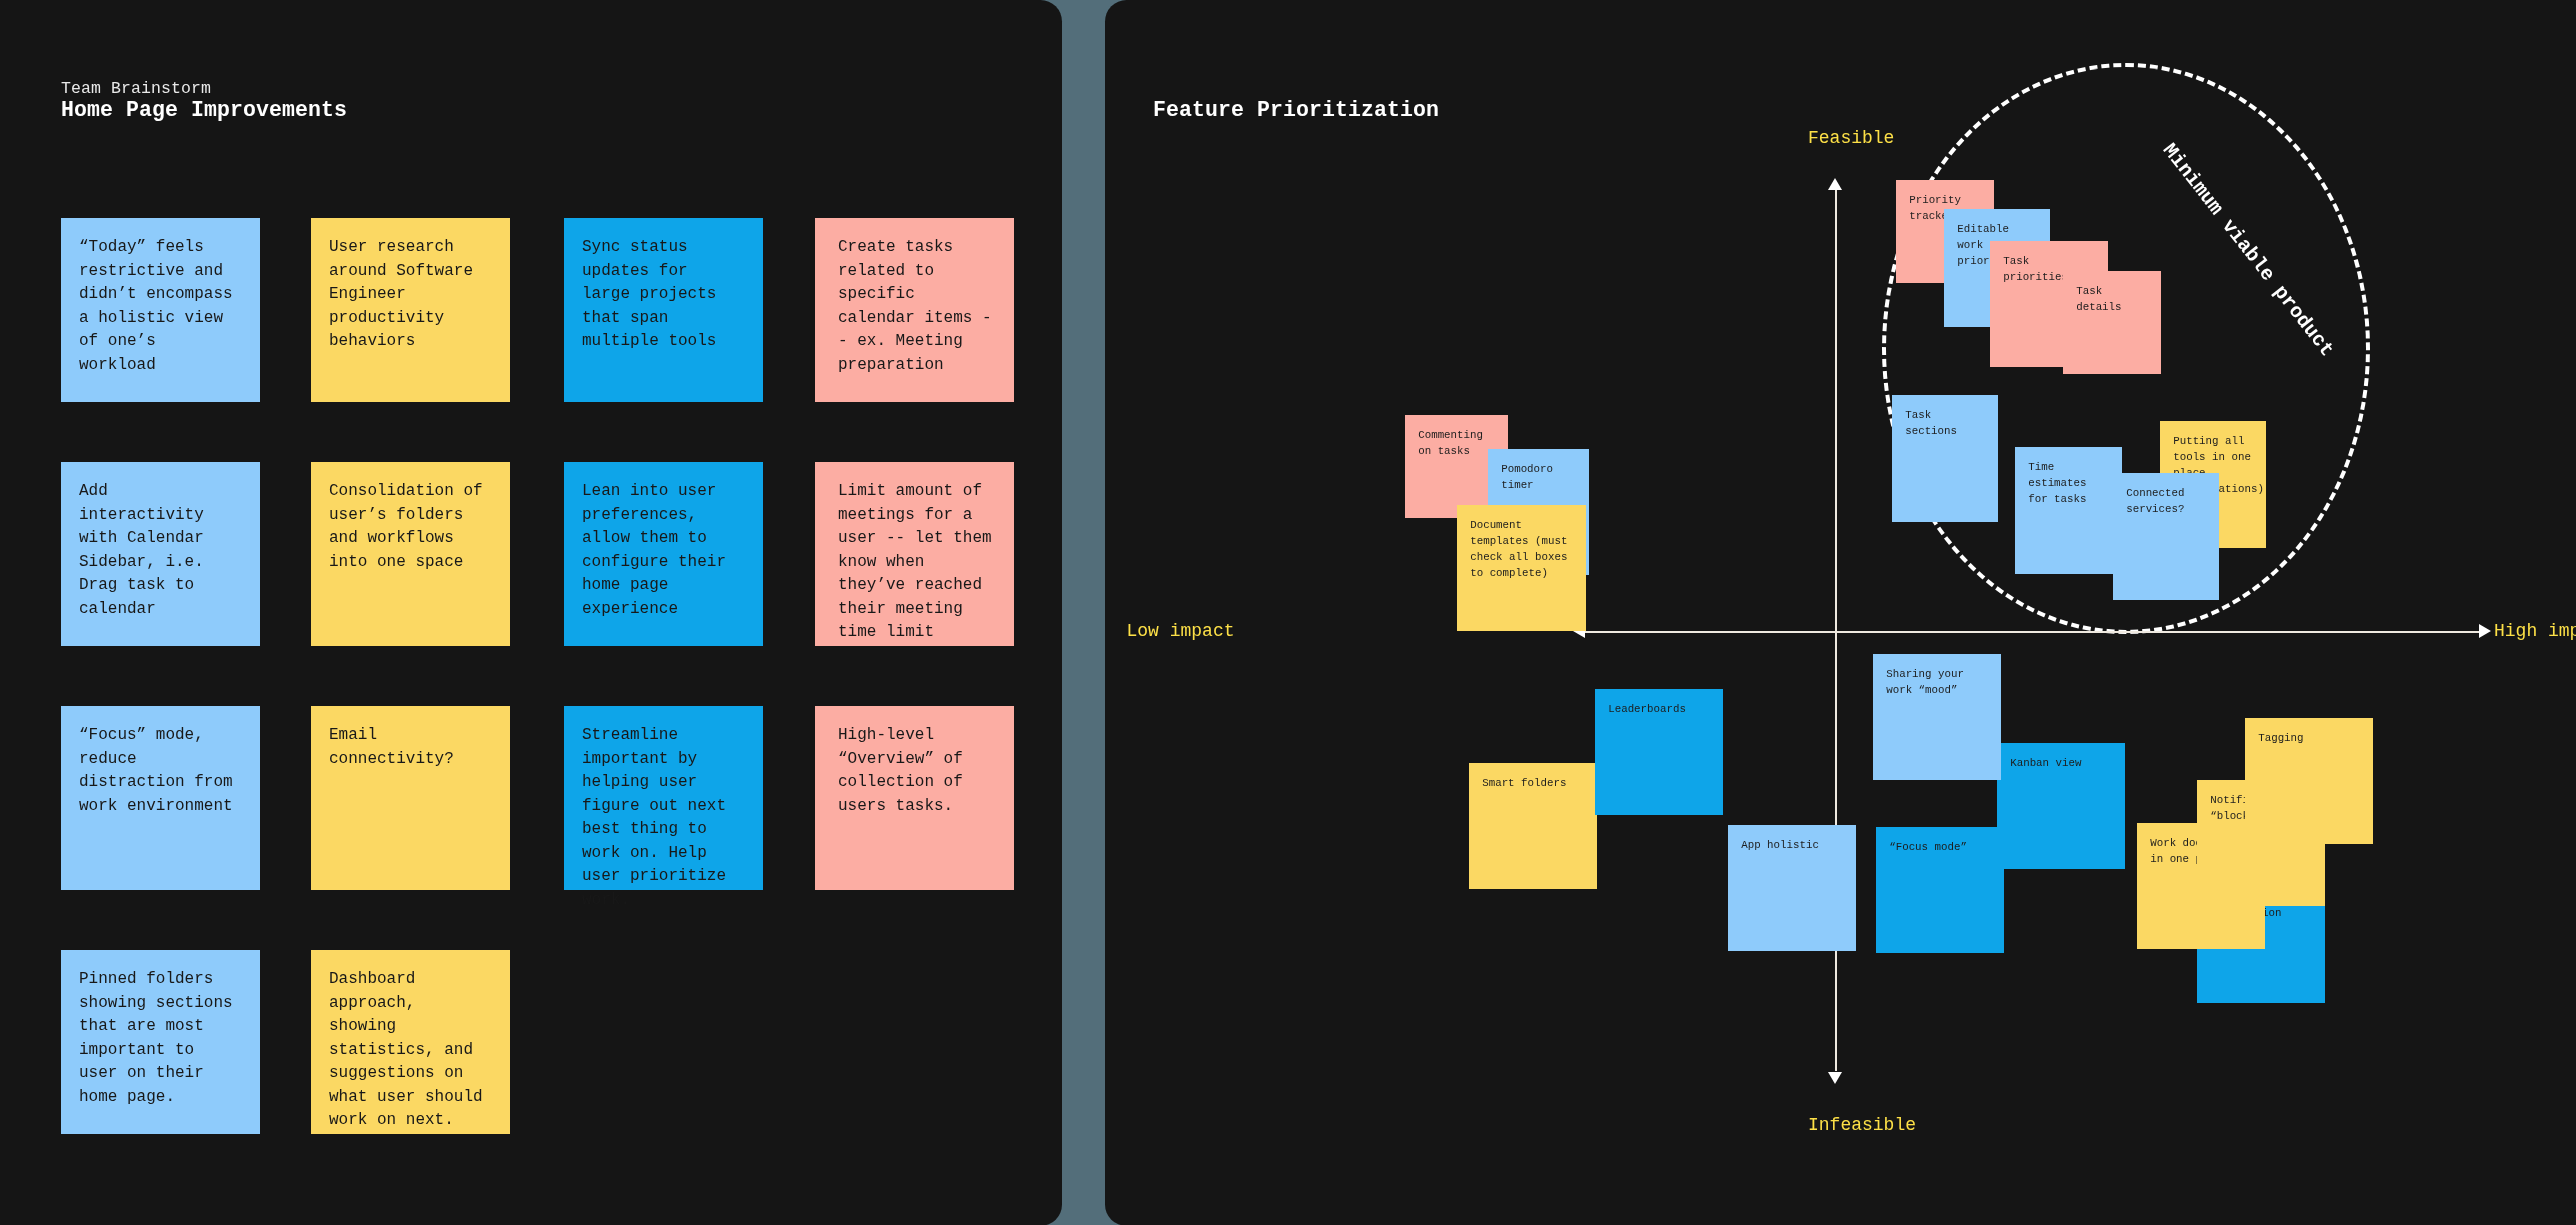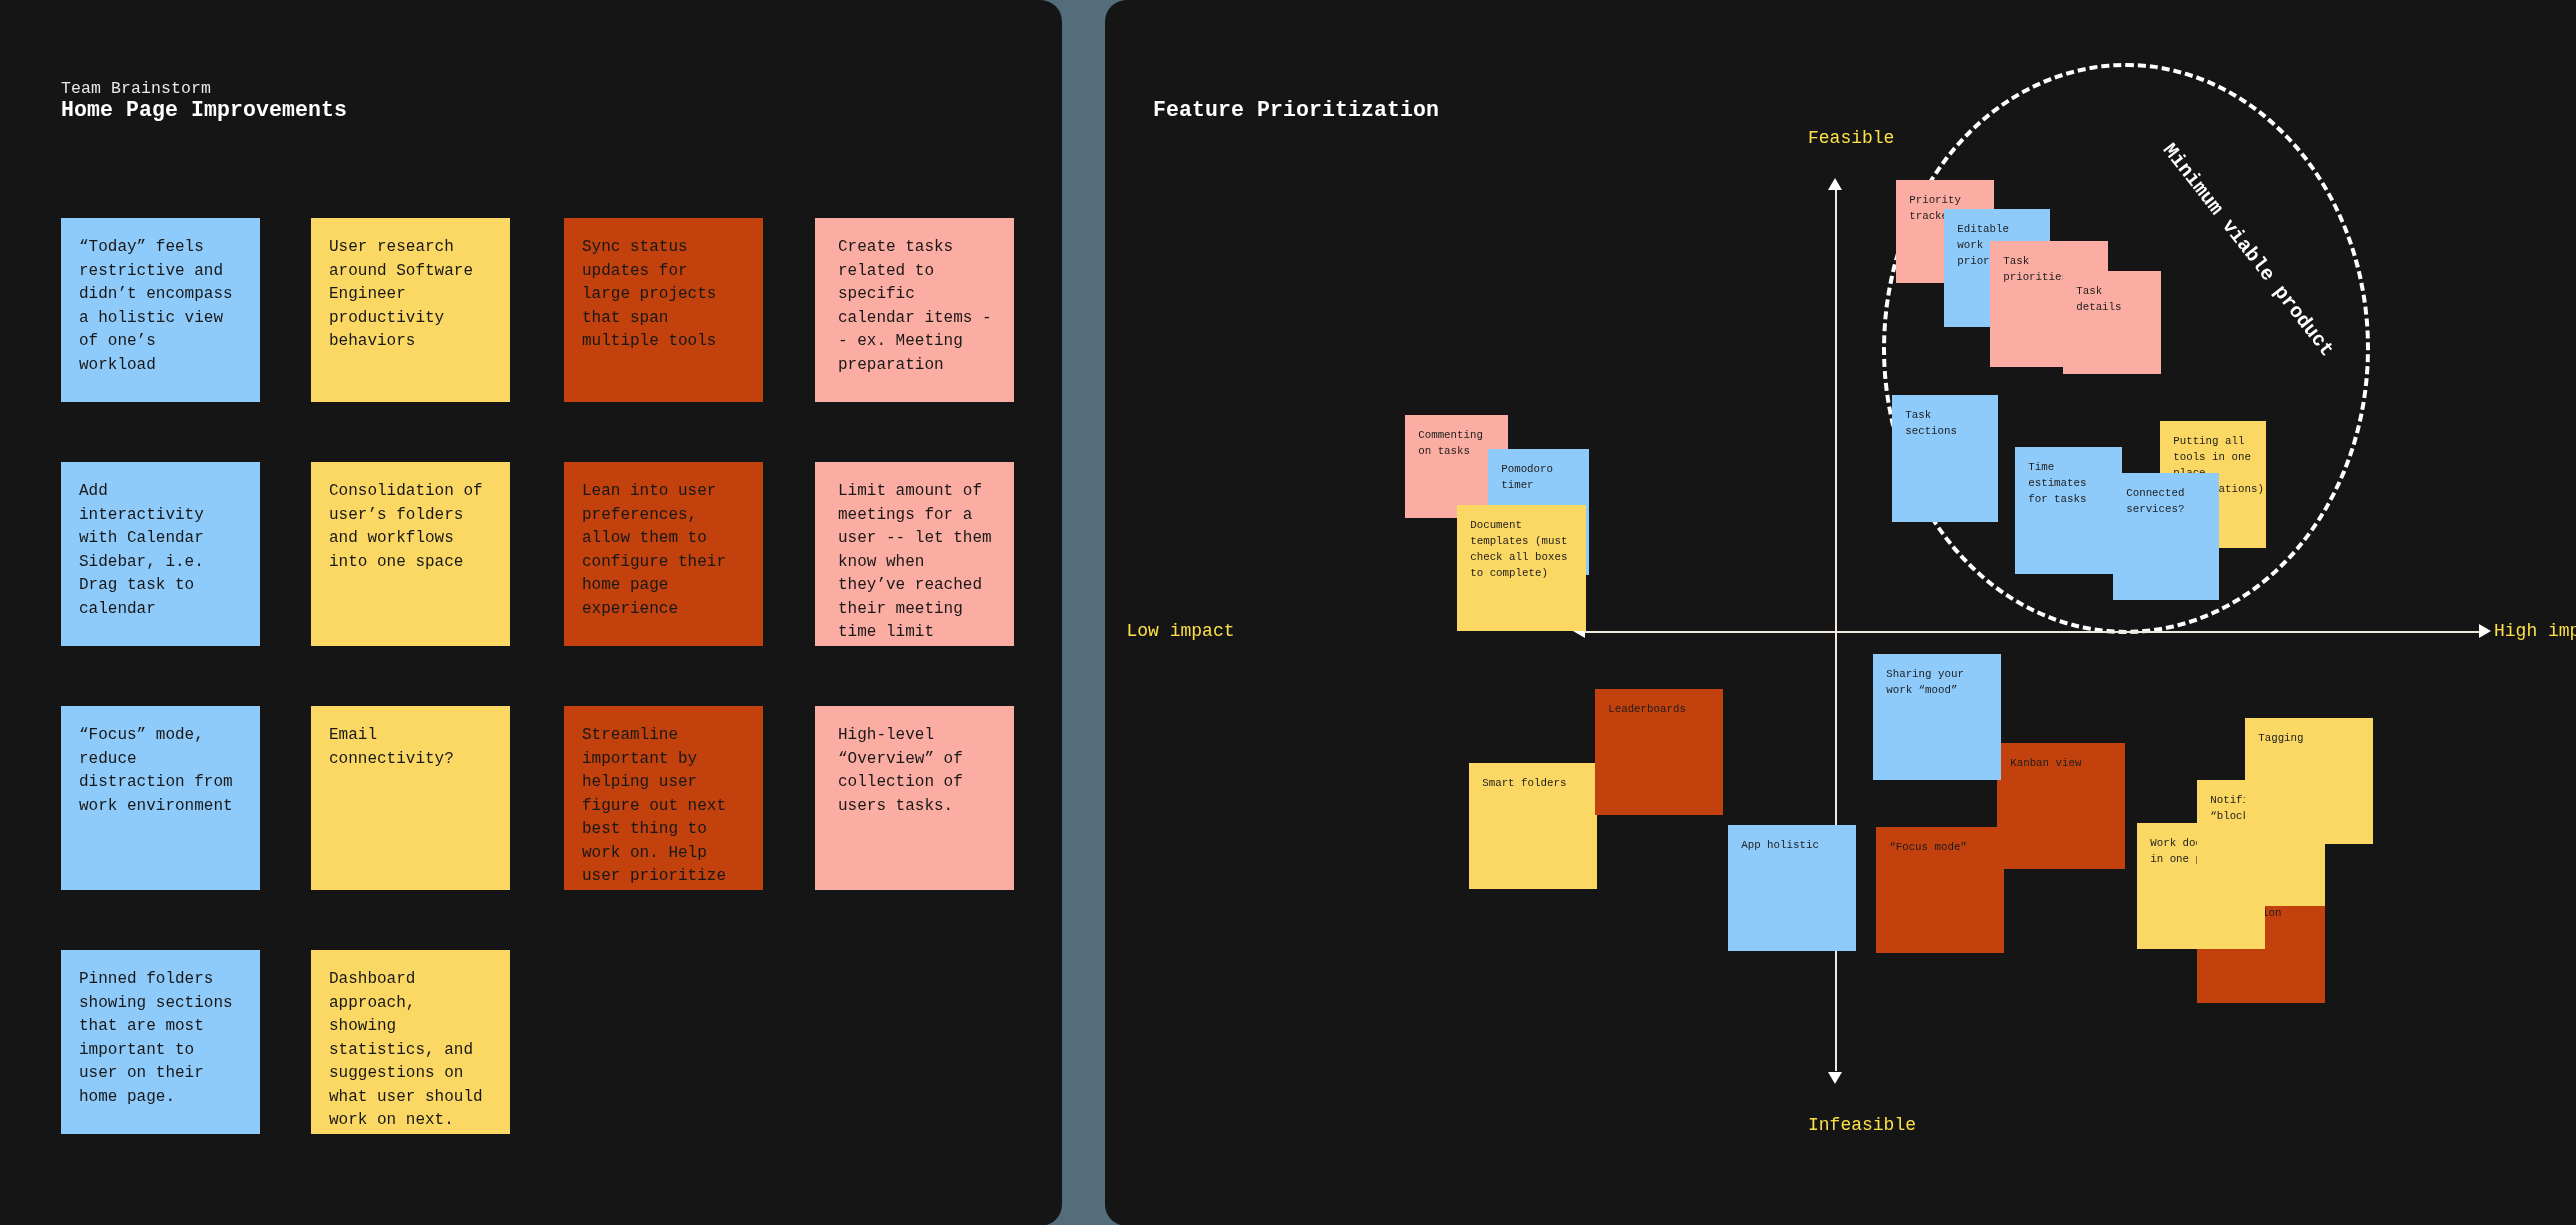--- a/index.html
+++ b/index.html
@@ -77,21 +77,21 @@
     color: #181818;
     line-height: 1.45;
   }
   .note-grid {
     padding: 18px 18px 15px 18px;
     font-size: 16px;
     line-height: 1.47;
   }
   .c-blue   { background: #8ecbfb; }
   .c-yellow { background: #fbd863; }
-  .c-orange { background: #c2410c; }
+  .c-orange { background: #0ea5e9; }
   .c-pink   { background: #fcada3; padding-left: 23px; }
 
   
   .axis-v {
     position: absolute;
     background: #efe9e0;
     width: 1.7px;
   }
   .axis-h {
     position: absolute;

